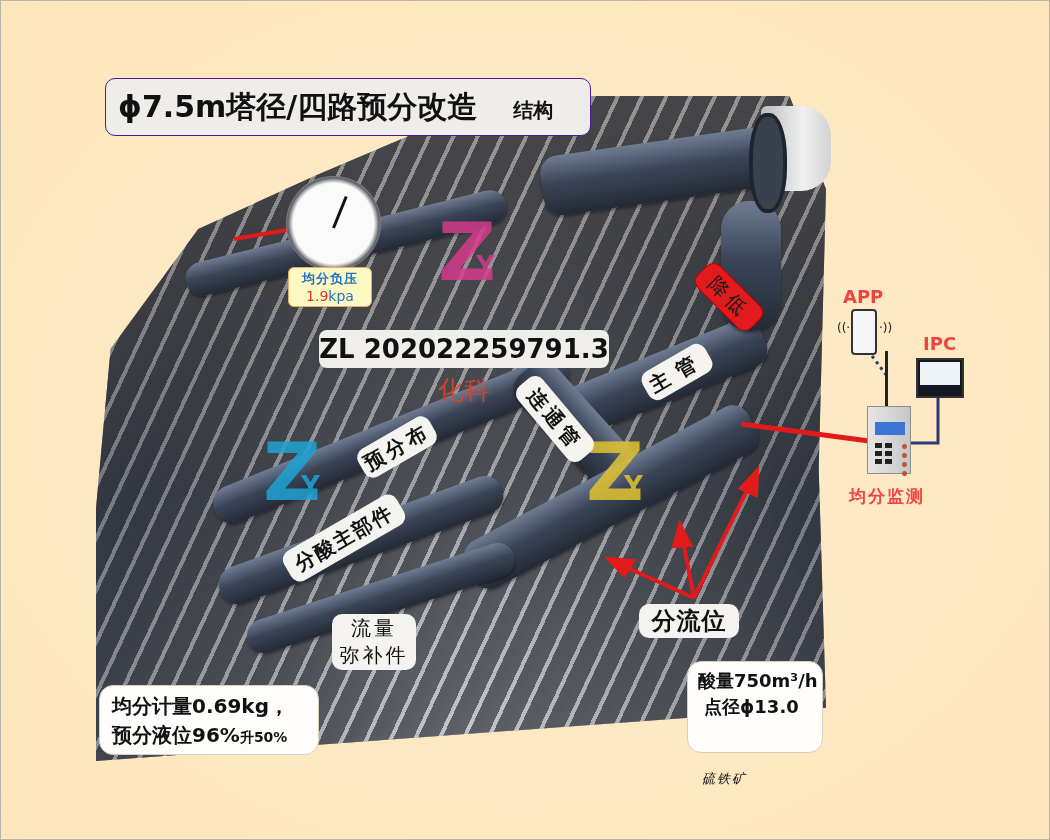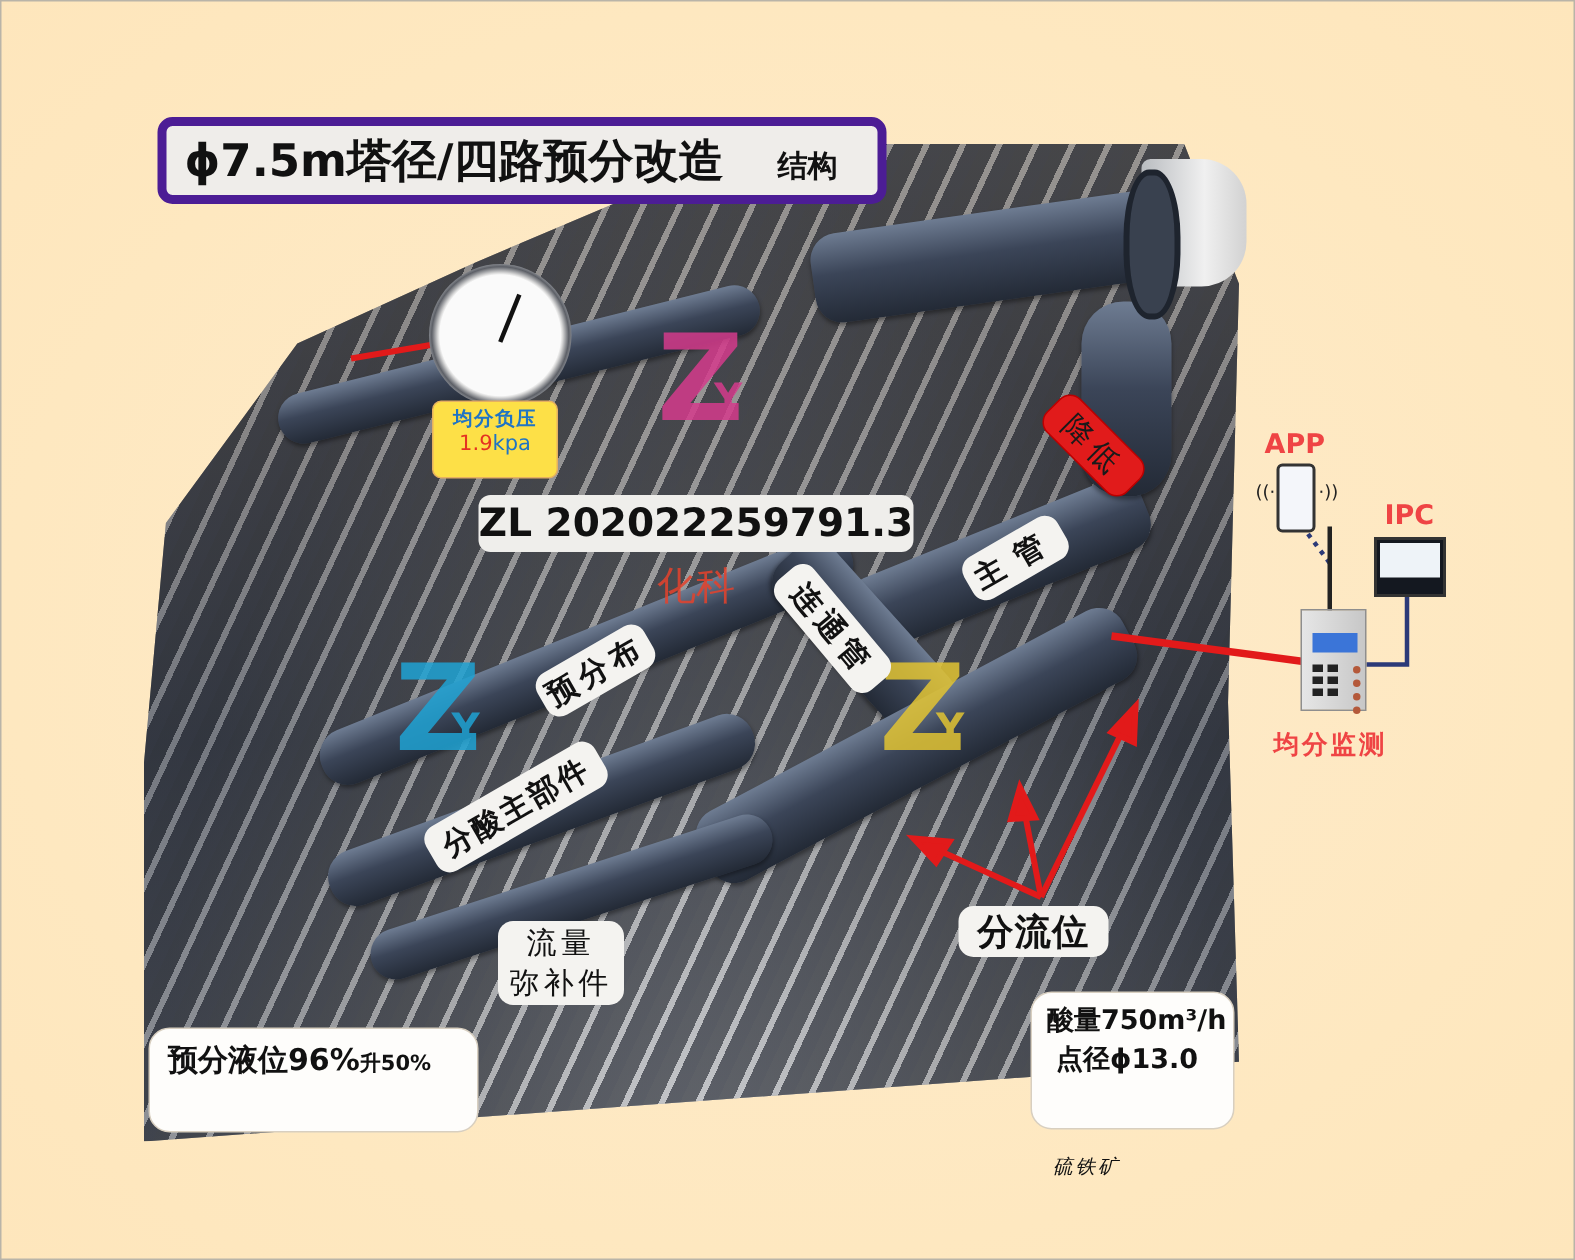--- a/index.html
+++ b/index.html
@@ -37,39 +37,39 @@
     }
     .outlet-white {
       position: absolute; left: 760px; top: 105px; width: 70px; height: 85px;
       background: linear-gradient(90deg, #b9bcc0, #f0f0f0 60%, #d2d2d2);
       border-radius: 6px 30px 30px 6px;
     }
 
     
     .title-box {
       position: absolute; left: 104px; top: 77px; width: 486px; height: 58px;
-      background: #efedea; border: 6px solid #4c1d95; border-radius: 10px;
+      background: #efedea; border: 1px solid #4c1d95; border-radius: 10px;
       display: flex; align-items: center; padding-left: 12px;
       font-weight: bold; color: #111;
     }
     .title-main { font-size: 30px; letter-spacing: 0px; }
     .title-sub { font-size: 20px; margin-top: 6px; margin-left: 36px; }
 
     .gauge {
       position: absolute; left: 285px; top: 175px; width: 95px; height: 95px;
       border-radius: 50%;
       background: radial-gradient(circle, #fafafa 0 60%, #d8d8d8 62%, #5d6067 68%, #aeb1b6 74%, #3c3f45 82%);
     }
     .gauge-needle {
       position: absolute; left: 46px; top: 18px; width: 3px; height: 34px;
       background: #111; transform-origin: 50% 100%; transform: rotate(22deg);
     }
     .gauge-label {
-      position: absolute; left: 287px; top: 266px; width: 84px; height: 52px;
-      background: #fde047; border-radius: 6px; border: 1px solid #e5b060;
+      position: absolute; left: 287px; top: 266px; width: 84px; height: 40px;
+      background: #fef9c3; border-radius: 6px; border: 1px solid #e5b060;
       text-align: center; padding-top: 2px;
     }
     .gauge-label .l1 { color: #1f74c5; font-size: 13px; font-weight: bold; letter-spacing: 1px; }
     .gauge-label .l2 { font-size: 14px; color: #1f74c5; }
     .gauge-label .num { color: #e53222; }
 
     .patent {
       position: absolute; left: 318px; top: 329px; width: 290px; height: 38px;
       background: #efeeeb; border-radius: 8px;
       font-size: 26px; font-weight: bold; color: #111;
@@ -227,19 +227,20 @@
   <div class="device-leds">
     <span></span>
       <span></span>
       <span></span>
       <span></span>
   </div>
 </div>
 <div class="label-red" style="left:848px;top:484px;font-size:17px;letter-spacing:2px;">均分监测</div>
 
 <div class="info-box info-left">
+  <div>均分计量0.69kg，</div>
   <div><span>预分液位96%</span><span class="small">升50%</span></div>
 </div>
 <div class="info-box info-right">
   <div>酸量750m³/h</div>
   <div style="padding-left:6px;">点径ϕ13.0</div>
   <div class="script">硫铁矿</div>
 </div>
 
 </body></html>

